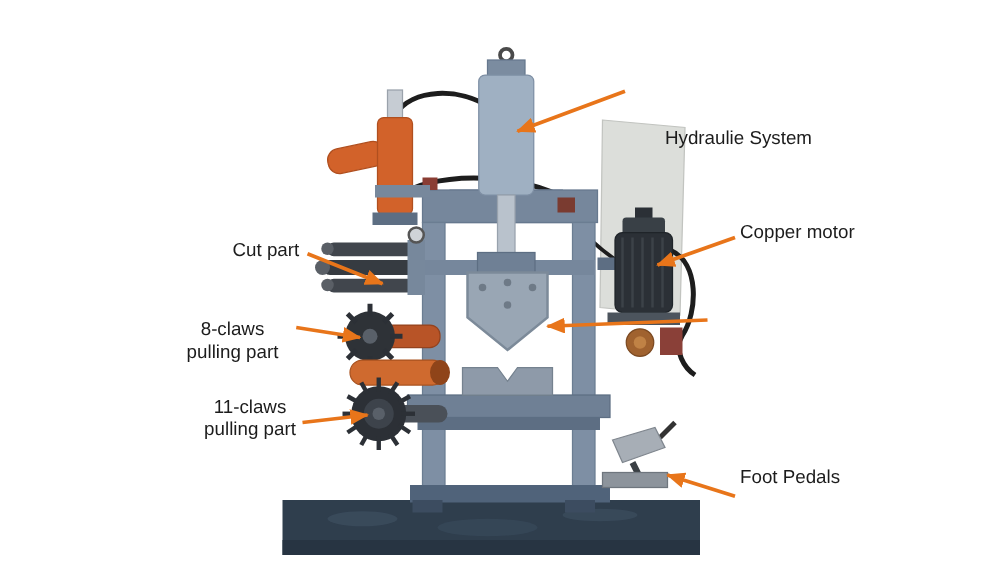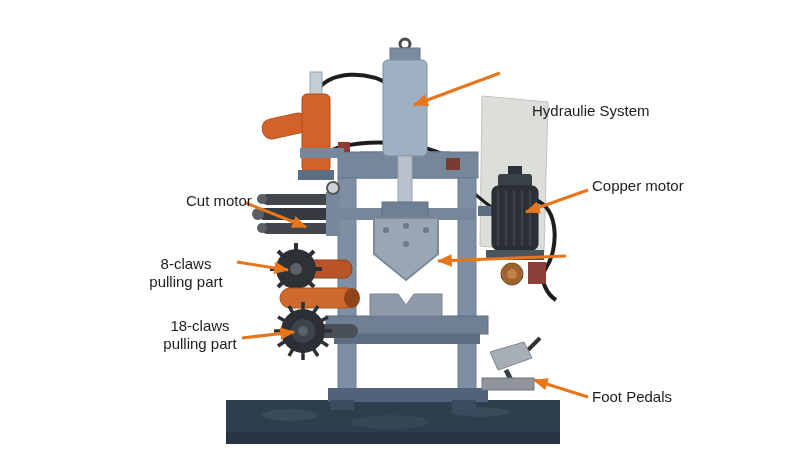--- a/index.html
+++ b/index.html
@@ -170,24 +170,24 @@
       <line class="arrow-line" x1="242" y1="338" x2="294" y2="332" marker-end="url(#arrowhead)" stroke="#e8751a"></line>
       <line class="arrow-line" x1="566" y1="256" x2="438" y2="261" marker-end="url(#arrowhead)" stroke="#e8751a"></line>
       <line class="arrow-line" x1="588" y1="397" x2="534" y2="380" marker-end="url(#arrowhead)" stroke="#e8751a"></line>
     </g>
   </svg>
 
   <div class="label" style="left:532px;top:60px;margin-top:42px;">Hydraulie System</div>
 
   <div class="label" style="left:592px;top:177px;text-align:right;">Copper motor</div>
 
-  <div class="label" style="left:186px;top:192px;">Cut motor</div>
+  <div class="label" style="left:186px;top:192px;">Cut part</div>
 
   <div class="label center" style="left:138px;top:255px;width:96px;">8-claws
 pulling part</div>
 
-  <div class="label center" style="left:152px;top:317px;width:96px;">18-claws
+  <div class="label center" style="left:152px;top:317px;width:96px;">11-claws
 pulling part</div>
 
 
-  <div class="label" style="left:592px;top:388px;">Foot Pedals</div>
+  <div class="label" style="left:592px;top:373px;">Foot Pedals</div>
 
 </div>
 
 </body></html>

